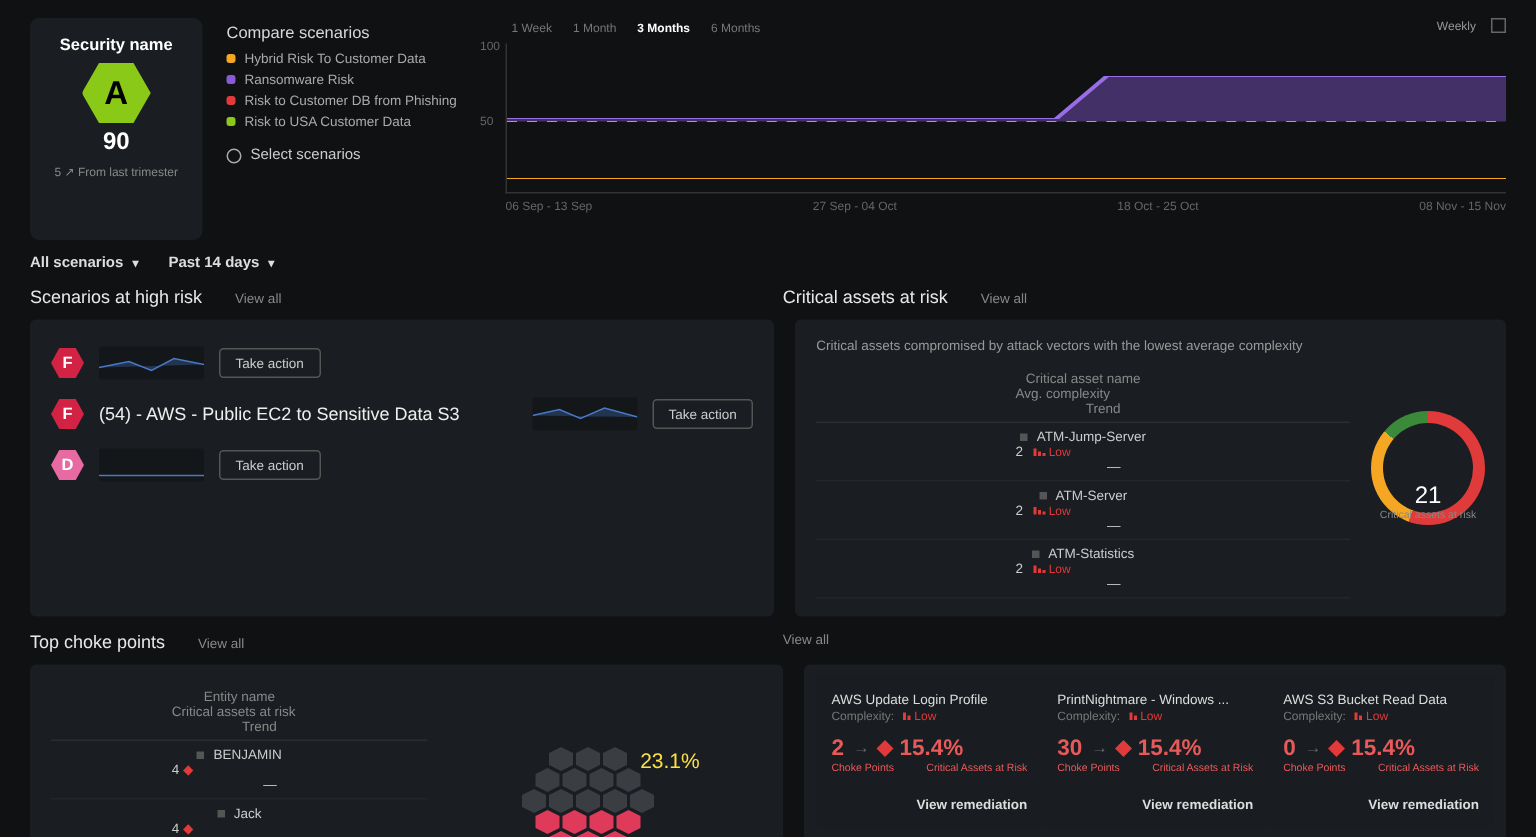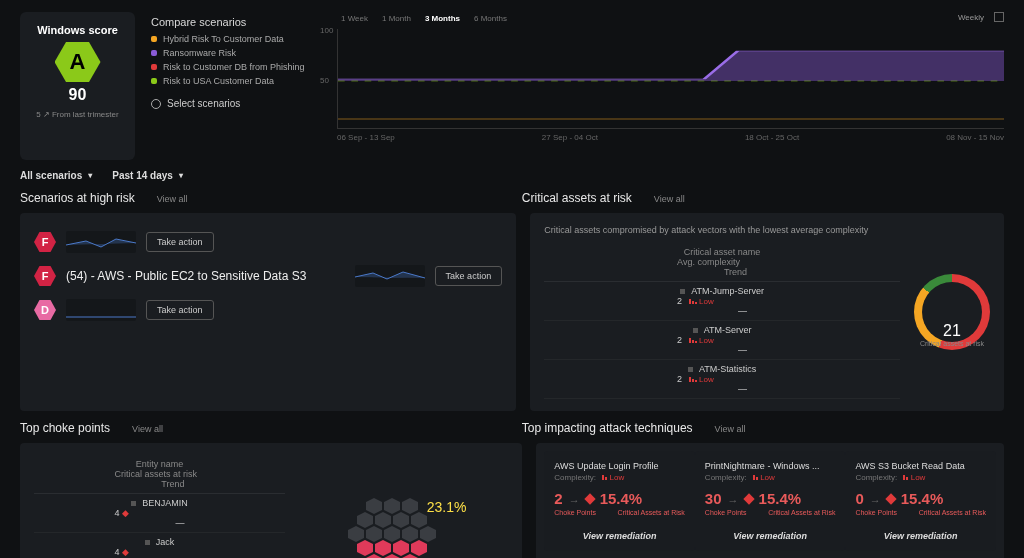--- a/index.html
+++ b/index.html
@@ -97,35 +97,35 @@
   .crit-left { flex: 1; }
   .tech-cards { display: flex; }
   .tech-card { background: #191c20; border-radius: 4px; padding: 10px; flex: 1; }
   .tech-title { color: #ddd; font-size: 9px; margin-bottom: 2px; }
   .tech-complex { color: #777; font-size: 8px; }
   .tech-mid { display: flex; align-items: center; gap: 6px; margin: 8px 0 2px 0; }
   .big-red { color: #e85a5a; font-size: 15px; font-weight: 600; }
   .arrow { color: #666; }
   .diamond { width:8px; height:8px; background:#e03a3a; transform:rotate(45deg); }
   .tech-labels { display:flex; justify-content:space-between; font-size:7px; color:#e85a5a; margin-bottom:8px;}
-  .view-rem { text-align: center; color: #ddd; font-size: 9px; font-weight: 600; cursor: pointer; padding-top:6px; border-top:1px solid transparent;font-style:italic;}
+  .view-rem { text-align: right; color: #ddd; font-size: 9px; font-weight: 600; cursor: pointer; padding-top:6px; border-top:1px solid transparent;}
   .choke-flex { display:flex; gap:14px; }
   .choke-left { flex:1.2; }
   .honeycomb { flex:1; position:relative; display:flex; align-items:center; justify-content:center;}
   .pct-label { color:#fde047; font-size:14px; font-weight:400; position:absolute; right:20%; top:28%;}
   .section-hdr { display:flex; gap:22px; align-items:baseline; padding: 0 0 8px 0;}
   .outer-section { padding: 0 20px;}
 </style>
 </head>
 <body>
 
 <div class="top-row">
 
   <div class="score-card">
-    <div class="score-title">Windows score</div>
+    <div class="score-title">Security name</div>
     <div class="score-hex">A</div>
     <div class="score-num">90</div>
     <div class="score-delta">5 ↗  From last trimester</div>
   </div>
 
   <div class="compare-col">
     <div class="compare-title">Compare scenarios</div>
     <div class="legend-item">
         <span class="dot" style="background:#f5a623"></span>
         <span>Hybrid Risk To Customer Data</span>
@@ -285,21 +285,20 @@
     </div>
   </div>
 </div>
 
 <div class="outer-section">
 <div class="section-hdr" style="float:left; width:49%;">
   <span class="panel-title">Top choke points</span>
   <span class="view-all">View all</span>
 </div>
 <div class="section-hdr" style="float:left; margin-left:2%;">
-  <span class="panel-title">Top impacting attack techniques</span>
   <span class="view-all">View all</span>
 </div>
 <div style="clear:both"></div>
 </div>
 
 <div class="bot-row">
   <div class="panel" style="flex:1.05">
     <div class="choke-flex">
       <div class="choke-left">
         <div class="tbl-hdr">

